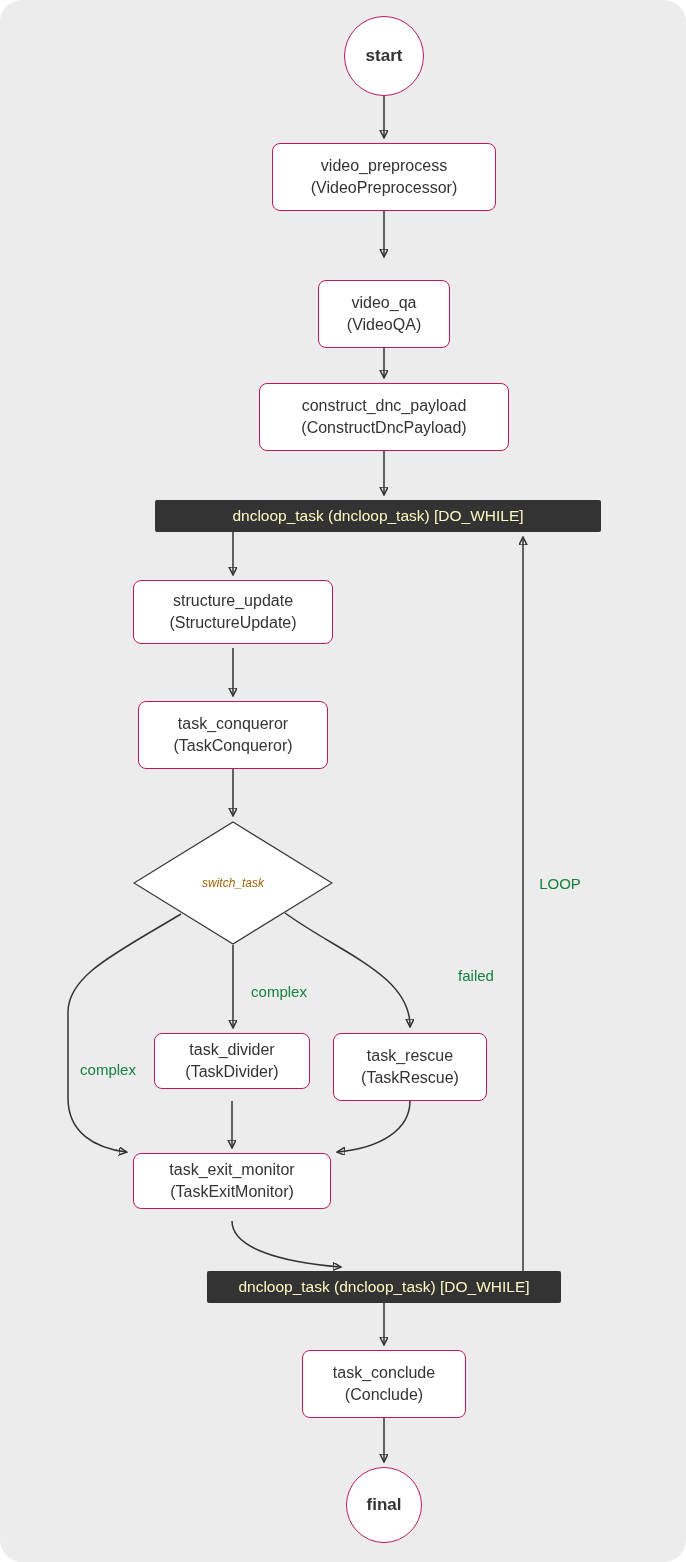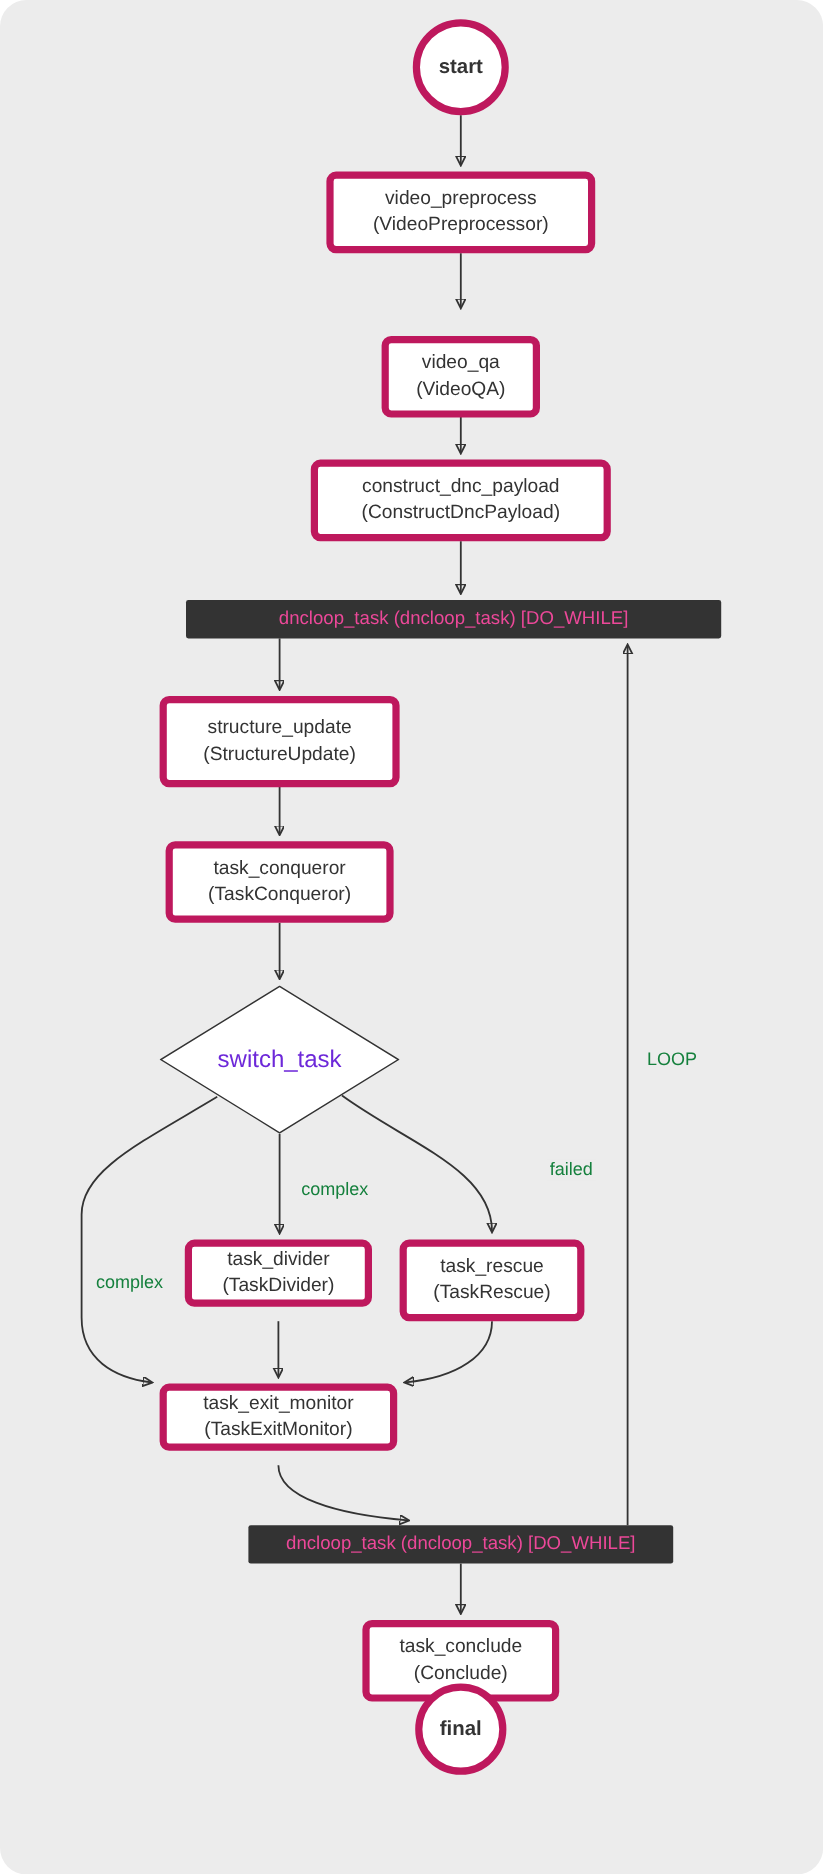--- a/index.html
+++ b/index.html
@@ -3,35 +3,35 @@
 <meta charset="utf-8">
 <style>
   html,body{margin:0;padding:0;background:#ffffff;}
   .canvas{
     position:relative;width:686px;height:1562px;background:#ececec;
     font-family:"Liberation Sans",sans-serif;border-radius:22px;overflow:hidden;
   }
   .edges{position:absolute;left:0;top:0;width:686px;height:1562px;}
   .edges path, .edges line{stroke:#333333;stroke-width:1.5;fill:none;}
   .node{
-    position:absolute;background:#ffffff;border:6px solid #be185d;border-radius:8px;
+    position:absolute;background:#ffffff;border:1px solid #be185d;border-radius:8px;
     display:flex;flex-direction:column;align-items:center;justify-content:center;
     color:#333333;font-size:16px;line-height:1.35;text-align:center;box-sizing:border-box;
   }
   .circle{border-radius:50%;font-weight:700;font-size:17px;}
   .bar{
-    position:absolute;background:#333333;color:#ec4899;border-radius:2px;
+    position:absolute;background:#333333;color:#fef9c3;border-radius:2px;
     display:flex;align-items:center;justify-content:center;font-size:15.5px;box-sizing:border-box;
   }
   .diamond{position:absolute;}
   .diamond svg{position:absolute;left:0;top:0;}
   .diamond .dlabel{
     position:absolute;left:0;top:0;width:100%;height:100%;
     display:flex;align-items:center;justify-content:center;
-    color:#6d28d9;font-size:20px;
+    color:#a16207;font-size:12px;font-style:italic;
   }
   .edge-label{
     position:absolute;transform:translate(-50%,-50%);
     color:#15803d;font-size:15px;background:#ececec;padding:0 3px;white-space:nowrap;
   }
 </style>
 </head>
 <body>
 
 <div class="canvas">
@@ -76,21 +76,21 @@
 
   <div class="node" style="left:259px;top:383px;width:250px;height:68px;">
     <span>construct_dnc_payload</span>
     <span>(ConstructDncPayload)</span>
   </div>
 
   <div class="bar" style="left:155px;top:500px;width:446px;height:32px;">
     <span>dncloop_task (dncloop_task) [DO_WHILE]</span>
   </div>
 
-  <div class="node" style="left:133px;top:580px;width:200px;height:76px;">
+  <div class="node" style="left:133px;top:580px;width:200px;height:64px;">
     <span>structure_update</span>
     <span>(StructureUpdate)</span>
   </div>
 
   <div class="node" style="left:138px;top:701px;width:190px;height:68px;">
     <span>task_conqueror</span>
     <span>(TaskConqueror)</span>
   </div>
 
   <div class="diamond" style="left:133px;top:821px;width:200px;height:124px;">
@@ -117,21 +117,21 @@
 
   <div class="bar" style="left:207px;top:1271px;width:354px;height:32px;">
     <span>dncloop_task (dncloop_task) [DO_WHILE]</span>
   </div>
 
   <div class="node" style="left:302px;top:1350px;width:164px;height:68px;">
     <span>task_conclude</span>
     <span>(Conclude)</span>
   </div>
 
-  <div class="node circle" style="left:346px;top:1403px;width:76px;height:76px;">
+  <div class="node circle" style="left:346px;top:1467px;width:76px;height:76px;">
     <span>final</span>
   </div>
 
   <div class="edge-label" style="left:279px;top:991px;">complex</div>
   <div class="edge-label" style="left:441px;top:975px;margin-left:35px;">failed</div>
   <div class="edge-label" style="left:108px;top:1069px;">complex</div>
   <div class="edge-label" style="left:560px;top:883px;">LOOP</div>
 
 </div>
 

